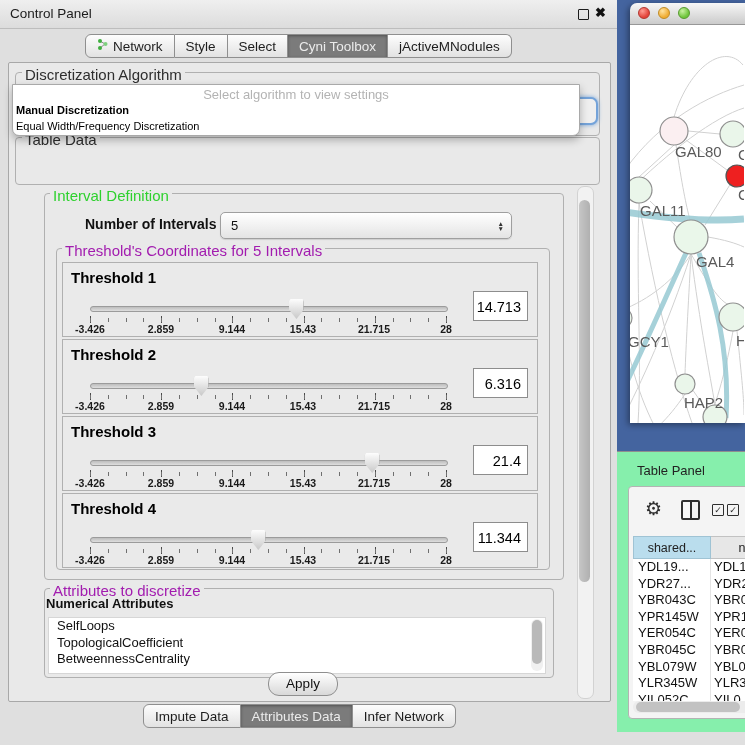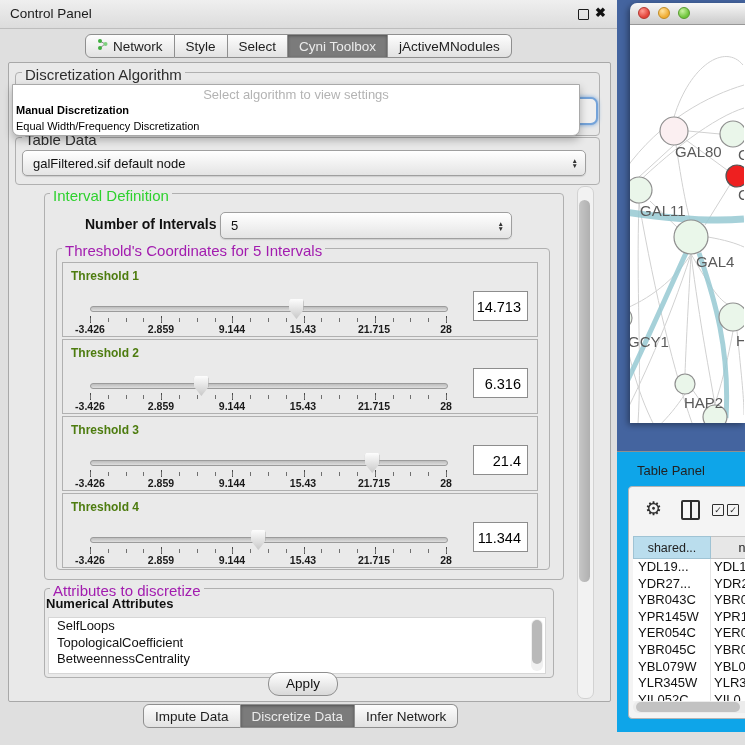--- a/index.html
+++ b/index.html
@@ -46,21 +46,21 @@
   #algo-popup .opt.b{font-weight:bold;}
   #combo-behind{left:552px;top:97px;width:42px;height:24px;border:2px solid #74a3d9;border-radius:7px;
                 background:#efefef;box-shadow:0 0 4px #74a3d9;z-index:5;}
 
   
   #cp-scrollbar{left:577px;top:186px;width:15px;height:511px;background:#f2f2f2;border:1px solid #d2d2d2;border-radius:7px;}
   #cp-scroll-thumb{position:absolute;left:1px;top:13px;width:11px;height:382px;background:linear-gradient(90deg,#c6c6c6,#b0b0b0);border-radius:6px;cursor:pointer;}
 
   
   .tcard{position:absolute;left:62px;width:474px;height:73px;border:1px solid #b0b0b0;background:#eaeaea;}
-  .tcard .tlabel{position:absolute;left:8px;top:6px;font-weight:bold;font-size:12px;color:#4d7c0f;}
+  .tcard .tlabel{position:absolute;left:8px;top:6px;font-weight:bold;font-size:15px;color:#000000;}
   .track{position:absolute;left:27px;top:43px;width:356px;height:4px;background:linear-gradient(#bdbdbd,#dedede);
          border:1px solid #9b9b9b;border-radius:3px;cursor:pointer;}
   .thumb{position:absolute;top:-8px;width:15px;height:20px;transform:translateX(-50%);
          background:linear-gradient(#fdfdfd,#c8c8c8);
          clip-path:polygon(10% 0,90% 0,100% 12%,100% 52%,50% 100%,0 52%,0 12%);
          filter:drop-shadow(0 0 1px rgba(70,70,70,.95));cursor:grab;}
   .ticks{position:absolute;left:27px;top:53px;width:357px;height:8px;}
   .ticks .major{position:absolute;left:0;top:0;width:100%;height:7px;
         background:repeating-linear-gradient(to right,#4a4a4a 0 1px,transparent 1px 71.2px);}
   .ticks .minor{position:absolute;left:0;top:2px;width:100%;height:4px;
@@ -85,21 +85,21 @@
   #net-window{position:absolute;left:13px;top:3px;width:115px;height:420px;border-radius:7px 0 0 0;
               box-shadow:-2px 2px 6px rgba(0,0,0,.4);overflow:hidden;}
   #net-titlebar{height:21px;background:linear-gradient(#f7f7f7,#cbcbcb);border-bottom:1px solid #979797;position:relative;}
   .light{position:absolute;top:4px;width:12px;height:12px;border-radius:50%;cursor:pointer;}
   #light-red{left:8px;background:radial-gradient(circle at 35% 30%,#ff9d93,#e3443a 65%);border:1px solid #b2342c;box-sizing:border-box;}
   #light-yellow{left:28px;background:radial-gradient(circle at 35% 30%,#ffe3a0,#f0ad34 65%);border:1px solid #c08a22;box-sizing:border-box;}
   #light-green{left:48px;background:radial-gradient(circle at 35% 30%,#c9f2a2,#6fc63c 65%);border:1px solid #55992c;box-sizing:border-box;}
   #net-canvas{height:399px;background:#fff;}
 
   
-  #tp-region{left:617px;top:451px;width:128px;height:281px;background:#0ea5e9;border-top:1px solid #8f8f8f;box-sizing:border-box;}
+  #tp-region{left:617px;top:451px;width:128px;height:281px;background:#86efac;border-top:1px solid #8f8f8f;box-sizing:border-box;}
   #tp-title{position:absolute;left:20px;top:11px;font-size:13px;color:#222;}
   #tp-card{position:absolute;left:11px;top:34px;width:132px;height:231px;background:#f4f4f4;border:1px solid #b3b3b3;border-radius:4px;overflow:hidden;}
   #tp-toolbar{position:absolute;left:0;top:0;width:100%;height:48px;}
   #gear-ic{position:absolute;left:16px;top:10px;font-size:19px;color:#2e2e2e;cursor:pointer;}
   #col-ic{position:absolute;left:52px;top:13px;width:15px;height:16px;border:2px solid #2e2e2e;border-radius:2px;cursor:pointer;}
   #col-ic div{position:absolute;left:50%;top:0;width:2px;height:100%;background:#2e2e2e;transform:translateX(-50%);}
   .cb-ic{position:absolute;top:17px;width:10px;height:10px;border:1.6px solid #2e2e2e;border-radius:1px;
          font-size:9px;line-height:10px;text-align:center;color:#2e2e2e;cursor:pointer;}
   #cb1{left:83px;} #cb2{left:98px;}
   #tp-header{position:absolute;left:4px;top:49px;width:200px;height:23px;display:flex;}
@@ -162,27 +162,20 @@
     <div id="combo-behind" class="abs"></div>
 
     <div id="algo-popup" class="abs">
       <div class="ph">Select algorithm to view settings</div>
       <div class="opt b">Manual Discretization</div>
       <div class="opt">Equal Width/Frequency Discretization</div>
     </div>
 
     <div class="groupbox" style="left:15px;top:137px;width:583px;height:46px;"></div>
     <div class="legend" style="left:22px;top:131px;">Table Data</div>
-    <div class="combo" style="left:22px;top:150px;width:562px;height:24px;">
-      <span class="val">galFiltered.sif default node</span>
-      <span class="stepper">
-          <span>▲</span>
-          <span>▼</span>
-        </span>
-    </div>
 
     <div id="cp-scrollbar" class="abs">
       <div id="cp-scroll-thumb"></div>
     </div>
 
     <div class="groupbox" style="left:44px;top:193px;width:518px;height:385px;"></div>
     <div class="legend green" style="left:50px;top:187px;">Interval Definition</div>
 
     <div class="abs" style="left:85px;top:216px;font-weight:bold;font-size:14px;color:#111;">Number of Intervals</div>
     <div class="combo" style="left:220px;top:212px;width:290px;height:25px;">
@@ -288,21 +281,21 @@
       </div>
     </div>
 
     <div id="apply-btn" class="abs">Apply</div>
 
     <div id="bottom-tabs" class="abs tabrow">
       <div class="tab">
           <span>Impute Data</span>
         </div>
       <div class="tab active">
-          <span>Discretize Data</span>
+          <span>Attributes Data</span>
         </div>
       <div class="tab">
           <span>Infer Network</span>
         </div>
     </div>
   </div>
 
   <div id="net-region" class="abs">
     <div id="net-window">
       <div id="net-titlebar">

